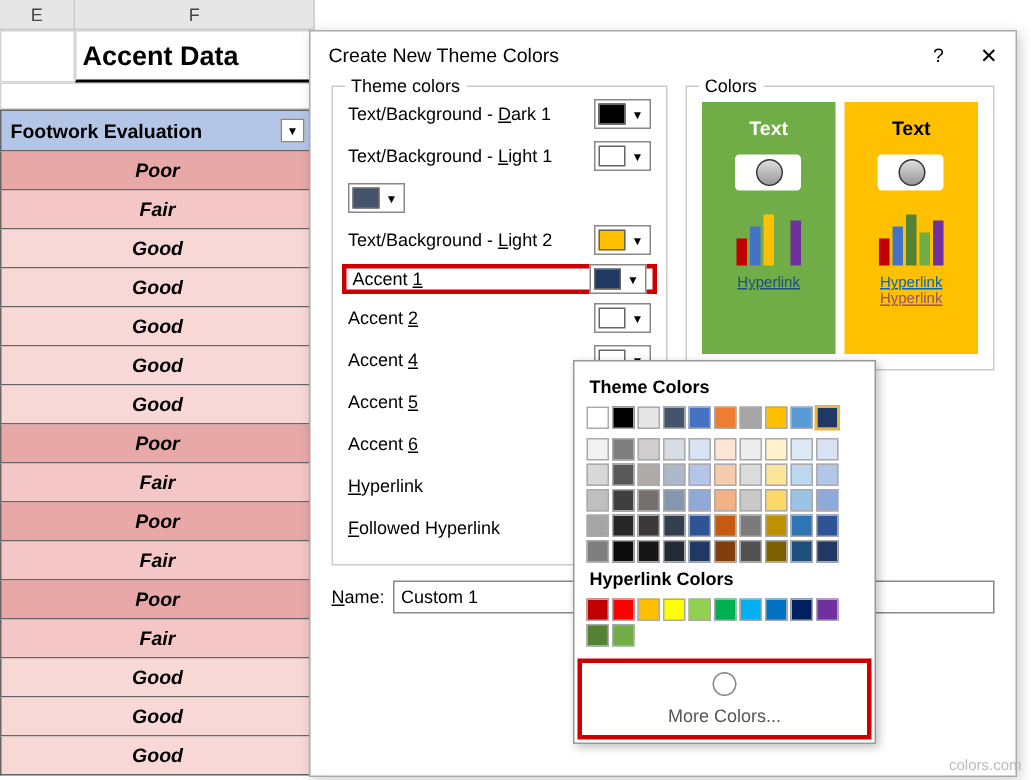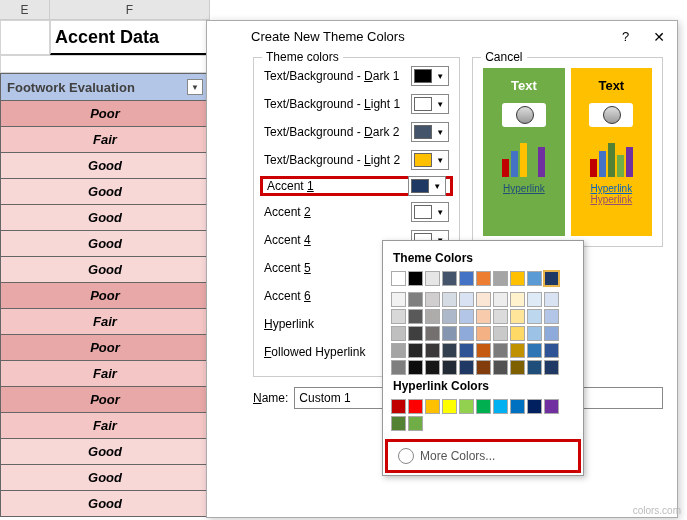--- a/index.html
+++ b/index.html
@@ -6,29 +6,29 @@
 body { background: #fff; width: 687px; height: 520px; overflow: hidden; position: relative; font-size: 12px; }
 
 .sheet { position: absolute; top: 0; left: 0; width: 210px; }
 .col-headers { display: flex; height: 20px; background: #e6e6e6; border-bottom: 1px solid #ccc; }
 .col-header { flex: 1; text-align: center; font-size: 12px; color: #444; border-right: 1px solid #ccc; line-height: 20px; }
 .title-row { display: flex; height: 35px; }
 .title-e { width: 50px; border: 1px solid #d4d4d4; }
 .title-f { flex: 1; font-size: 18px; font-weight: bold; padding: 6px 0 0 4px; border: 1px solid #d4d4d4; border-bottom: 2px solid #000; }
 .spacer-row { height: 18px; border: 1px solid #d4d4d4; }
 .header-row { display: flex; }
-.header-cell { flex: 1; background: #b4c6e7; border: 1px solid #666; padding: 5px 6px; font-weight: bold; font-size: 13px; color: #404040; display: flex; justify-content: space-between; align-items: center; }
+.header-cell { flex: 1; background: #b4c6e7; border: 1px solid #666; padding: 5px 6px; font-weight: bold; font-size: 13px; color: #000000; display: flex; justify-content: space-between; align-items: center; }
 .dropdown-btn { width: 16px; height: 16px; background: #fff; border: 1px solid #888; display: flex; align-items: center; justify-content: center; font-size: 8px; }
 .data-row { display: flex; }
 .data-cell { flex: 1; text-align: center; font-style: italic; font-weight: bold; padding: 5px 0; border: 1px solid #666; border-top: none; font-size: 13px; }
 .poor { background: #e8a8a8; font-style: italic; }
 .fair { background: #f4c6c6; }
 .good { background: #f8d7d7; }
 
-.dialog { position: absolute; top: 20px; left: 206px; width: 472px; height: 498px; background: #fff; border: 1px solid #aaa; box-shadow: 2px 2px 8px rgba(0,0,0,0.2); padding-left: 32px; }
+.dialog { position: absolute; top: 20px; left: 206px; width: 472px; height: 498px; background: #fff; border: 1px solid #aaa; box-shadow: 2px 2px 8px rgba(0,0,0,0.2); }
 .dlg-title { display: flex; justify-content: space-between; padding: 8px 12px; font-size: 13px; }
 .dlg-title-right { display: flex; gap: 24px; }
 .close-x { font-size: 14px; cursor: pointer; }
 
 .dlg-body { padding: 4px 14px; display: flex; gap: 12px; }
 .theme-group { border: 1px solid #ccc; padding: 8px 10px 6px; position: relative; width: 226px; }
 .group-label { position: absolute; top: -8px; left: 8px; background: #fff; padding: 0 4px; font-size: 12px; }
 .color-row { display: flex; align-items: center; justify-content: space-between; margin-bottom: 8px; height: 20px; }
 .color-label { font-size: 12px; }
 .underline { text-decoration: underline; }
@@ -50,21 +50,21 @@
 .link-visited { color: #954f72; }
 
 .name-row { display: flex; align-items: center; gap: 6px; padding: 6px 14px; }
 .name-row input { flex: 1; border: 1px solid #888; padding: 3px 4px; font-size: 12px; }
 
 .color-picker { position: absolute; top: 240px; left: 382px; width: 202px; background: #fff; border: 1px solid #999; box-shadow: 2px 2px 6px rgba(0,0,0,0.25); padding: 6px 8px; }
 .picker-heading { font-weight: 600; font-size: 12px; margin: 4px 2px 6px; }
 .picker-row { display: flex; gap: 2px; margin-bottom: 2px; }
 .picker-sw { width: 15px; height: 15px; border: 1px solid #aaa; }
 .picker-sw.selected { outline: 2px solid #e8b44b; outline-offset: -1px; }
-.more-colors { border: 3px solid #c00; margin: 8px -6px -4px; padding: 6px 10px; display: flex; align-items: center; gap: 6px; font-size: 12px; color: #555; }
+.more-colors { border: 3px solid #c00; margin: 8px -6px -4px; padding: 6px 10px; display: flex; align-items: center; gap: 6px; font-size: 12px; color: #555; flex-direction: column; }
 .palette-icon { width: 16px; height: 16px; border-radius: 50%; border: 1.5px solid #888; position: relative; }
 
 .dlg-footer { position: absolute; bottom: 0; left: 0; right: 0; background: #f0f0f0; border-top: 1px solid #ccc; padding: 8px 14px; display: flex; justify-content: space-between; }
 .btn { border: 1px solid #999; background: #fdfdfd; padding: 4px 18px; font-size: 12px; cursor: pointer; }
 
 .watermark { position: absolute; bottom: 4px; right: 6px; font-size: 10px; color: #bbb; }
 </style>
 </head>
 <body>
 
@@ -157,21 +157,20 @@
     </span>
           </div>
           <div class="color-row">
             <span class="color-label">Text/Background - <span class="underline">L</span>ight 1</span>
     <span class="color-btn">
       <span class="swatch" style="background:#ffffff"></span>
       <span class="arrow-down">▼</span>
     </span>
           </div>
           <div class="color-row">
-            <span class="color-label">Text/Background - <span class="underline">D</span>ark 2</span>
     <span class="color-btn">
       <span class="swatch" style="background:#44546a"></span>
       <span class="arrow-down">▼</span>
     </span>
           </div>
           <div class="color-row">
             <span class="color-label">Text/Background - <span class="underline">L</span>ight 2</span>
     <span class="color-btn">
       <span class="swatch" style="background:#ffc000"></span>
       <span class="arrow-down">▼</span>
@@ -223,21 +222,21 @@
             <span class="color-label"><span class="underline">F</span>ollowed Hyperlink</span>
     <span class="color-btn">
       <span class="swatch" style="background:#fff"></span>
       <span class="arrow-down">▼</span>
     </span>
           </div>
         </div>
     </div>
 
     <div class="sample-group">
-      <div class="group-label">Cancel</div>
+      <div class="group-label">Colors</div>
       <div class="sample-card sample-green">
         <div class="sample-title">Text</div>
         <div class="sample-shape"></div>
         <div class="chart-bars">
           <span style="height:18px;background:#c00000"></span>
             <span style="height:26px;background:#4472c4"></span>
           <span style="height:34px;background:#ffc000"></span>
             <span style="height:22px;background:#70ad47"></span>
           <span style="height:30px;background:#7030a0"></span>
         </div>

